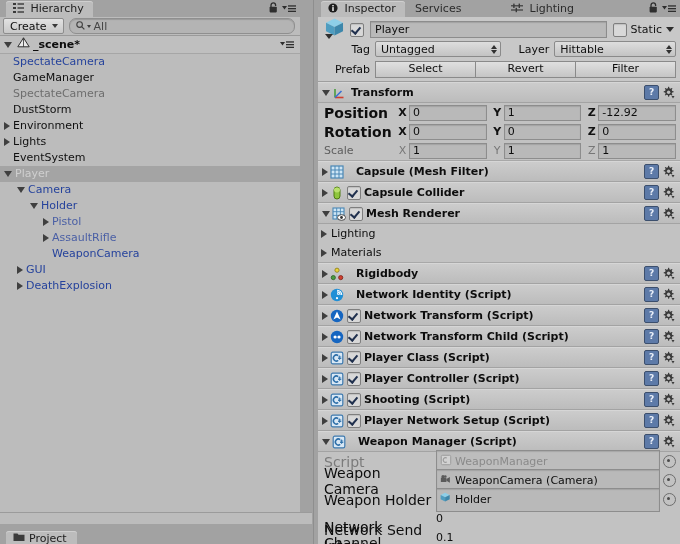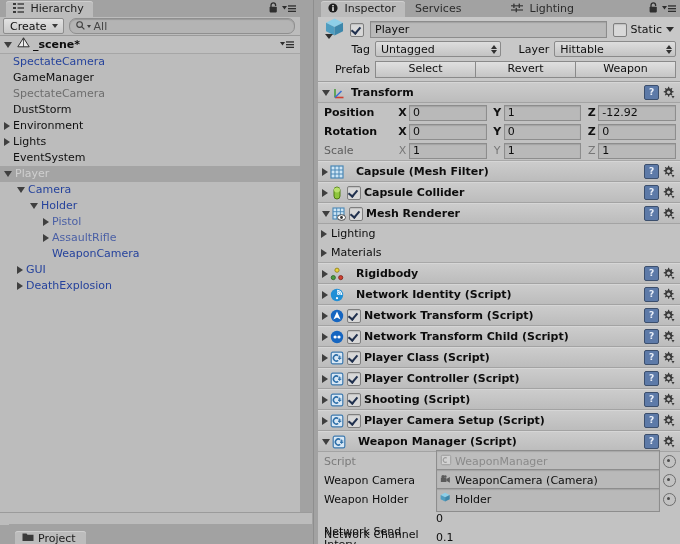--- a/index.html
+++ b/index.html
@@ -78,21 +78,21 @@
   .hrow .foldout{margin-right:3px;flex:0 0 auto;}
   .hrow .spacer{display:inline-block;width:9px;flex:0 0 auto;}
   .hlabel{font-size:11px;}
   .c-blue{color:#26439c;}
   .c-dark{color:#101010;}
   .c-gray{color:#6e6e6e;}
   .c-sel-gray{color:#cfcfcf;}
   .c-lblue{color:#4a5fa5;}
 
   .hier-bottom{
-    position:absolute;left:9px;top:524px;width:312px;height:20px;background:#a2a2a2;
+    position:absolute;left:0;top:524px;width:312px;height:20px;background:#a2a2a2;
   }
   .proj-tab{
     position:absolute;left:6px;top:7px;height:16px;line-height:16px;
     background:#bcbcbc;border-radius:3px 3px 0 0;padding:0 10px 0 7px;
     font-size:11px;color:#1c1c1c;box-shadow:inset 0 1px 0 #cfcfcf;
     display:flex;align-items:center;gap:4px;overflow:hidden;
   }
   .hier-scrollcorner{position:absolute;left:0;top:512px;width:312px;height:12px;background:#bcbcbc;border-top:1px solid #9b9b9b;}
 
   
@@ -163,21 +163,21 @@
   }
   .comp-title{font-weight:bold;font-size:11px;color:#0d0d0d;margin-left:2px;white-space:nowrap;}
   .comp-title.indent{margin-left:9px;}
   .comp-icon{width:14px;height:14px;margin:0 3px 0 2px;flex:0 0 auto;display:inline-block;}
   .comp-right{margin-left:auto;display:flex;align-items:center;gap:3px;padding-right:5px;}
   .help-ico{width:13px;height:13px;background:#5d7aa8;border:1px solid #3c4f6d;border-radius:2px;
     color:#e8eef8;font-size:9px;line-height:12px;text-align:center;font-weight:bold;}
   .gear{position:relative;width:13px;height:13px;}
 
   .prow{height:19px;display:flex;align-items:center;padding-left:6px;background:#c2c2c2;}
-  .prow .plabel{font-size:11px;color:#0d0d0d;}
+  .prow .plabel{font-size:14px;color:#0d0d0d;}
   .prow .plabel.dim{color:#7b7b7b;}
   .prow .plabel.bold{font-weight:bold;}
   .sub-fold{height:19px;display:flex;align-items:center;padding-left:3px;background:#c2c2c2;}
   .sub-fold .txt{margin-left:4px;font-size:11px;color:#0d0d0d;}
 
   .vec-label{width:72px;font-size:11px;}
   .axis{display:flex;align-items:center;flex:1;margin-right:4px;}
   .axis .ax{width:13px;text-align:center;font-size:11px;font-weight:bold;}
   .axis .ax.dim{color:#777;font-weight:normal;}
   .num{
@@ -451,21 +451,21 @@
               <i class="up"></i>
               <i class="dn"></i>
             </span>
         </div>
       </div>
 
       <div class="hrow3">
         <div class="lab-r" style="width:48px;margin-right:5px;">Prefab</div>
         <div class="pbtn">Select</div>
         <div class="pbtn">Revert</div>
-        <div class="pbtn">Weapon</div>
+        <div class="pbtn">Filter</div>
       </div>
     </div>
 
     <div class="comp-list" id="comp-list">
         <div class="comp-hdr">
           <span class="foldout open"></span>
   <span class="comp-icon"><svg width="14" height="14" viewBox="0 0 14 14">
               <line x1="3" y1="11.5" x2="3" y2="3" stroke="#4a9c3e" stroke-width="1.6"></line>
         <line x1="3" y1="11.5" x2="11.5" y2="11.5" stroke="#cf3f2f" stroke-width="1.6"></line>
         <line x1="3" y1="11.5" x2="9.5" y2="5" stroke="#3b6fd4" stroke-width="1.6"></line>
@@ -728,21 +728,21 @@
         <div class="comp-hdr">
           <span class="foldout"></span>
           <span class="comp-icon"><svg width="14" height="14" viewBox="0 0 14 14">
               <rect x="1.2" y="1.2" width="11.6" height="11.6" rx="1.6" fill="#d9e8f5" stroke="#3f7bb0" stroke-width="1.2"></rect>
         <path d="M8.2 4.6 a3 3 0 1 0 0 4.8" stroke="#2c6ea8" stroke-width="1.5" fill="none"></path>
         <rect x="9.2" y="4.5" width="0.9" height="4.4" fill="#2c6ea8"></rect>
         <rect x="8.0" y="5.6" width="3.3" height="0.9" fill="#2c6ea8"></rect>
         <rect x="8.0" y="7.1" width="3.3" height="0.9" fill="#2c6ea8"></rect>
             </svg></span>
           <span class="cb checked" style="margin-right:3px;"></span>
-          <span class="comp-title" style="margin-left:0;">Player Camera Setup (Script)</span>
+          <span class="comp-title" style="margin-left:0;">Player Network Setup (Script)</span>
           <div class="comp-right">
     <div class="help-ico">?</div>
     <div class="gear"><svg width="13" height="13" viewBox="0 0 13 13">
     <path d="M6.2 0.8 h0.9 l.3 1.4 1.2 .5 1.2-.8 .7 .7-.8 1.2 .5 1.2 1.4 .3 v0.9 l-1.4 .3-.5 1.2 .8 1.2-.7 .7-1.2-.8-1.2 .5-.3 1.4 h-0.9 l-.3-1.4-1.2-.5-1.2 .8-.7-.7 .8-1.2-.5-1.2-1.4-.3 v-0.9 l1.4-.3 .5-1.2-.8-1.2 .7-.7 1.2 .8 1.2-.5 z" fill="#3a3a3a"></path>
     <circle cx="6.6" cy="6.2" r="1.7" fill="#bdbdbd"></circle>
     <polygon points="9.5,10 12.5,10 11,12.5" fill="#3a3a3a"></polygon>
   </svg></div>
   </div>
         </div>
         <div class="comp-hdr">

